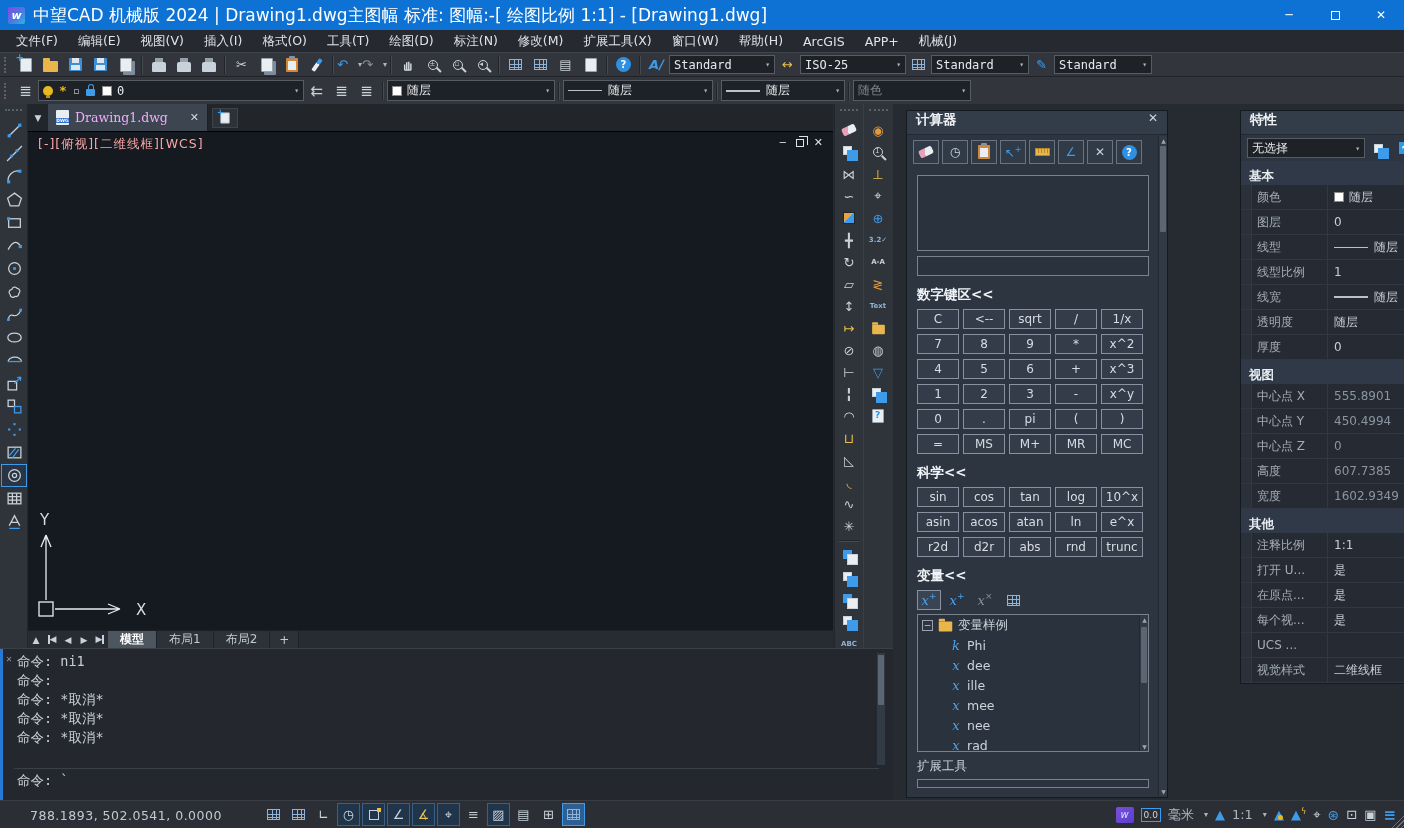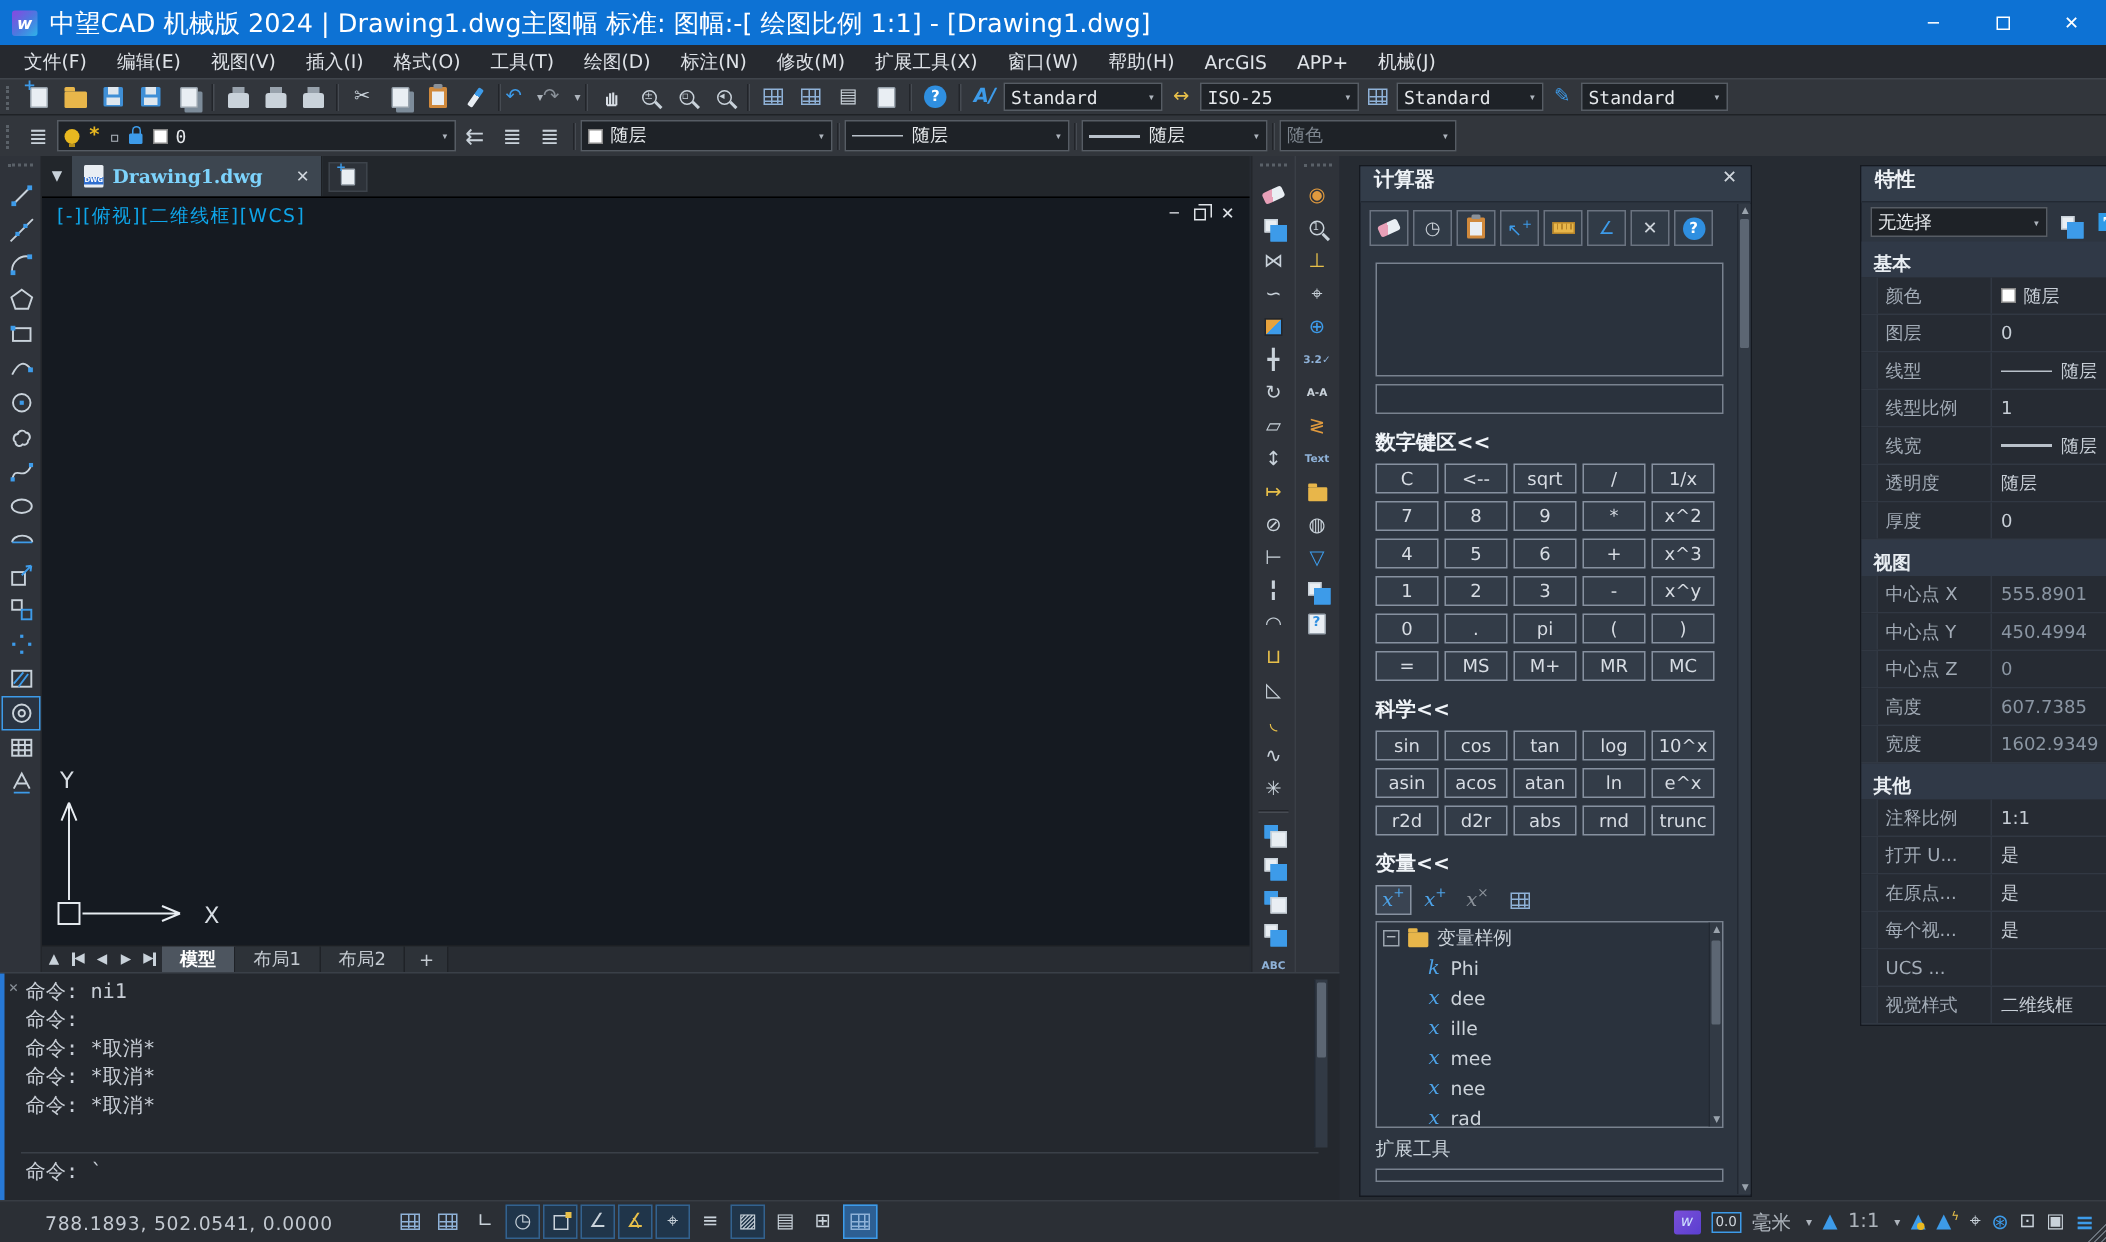--- a/index.html
+++ b/index.html
@@ -78,27 +78,27 @@
   .ltb svg{width:17px;height:17px;stroke:#c9d2da;fill:none;stroke-width:1.2}
   .ltb svg .h{fill:#3d9be9;stroke:none}
   .ltb svg .b{stroke:#3d9be9}
   .ltb.active{border:1px solid #3d9be9;background:#2a3442}
 
   
   #doc-area{position:absolute;left:28px;top:104px;width:805px;height:544px}
   #doc-tabs{height:27px;background:#22262b;display:flex;align-items:flex-end}
   .tab-menu-btn{width:20px;height:27px;display:flex;align-items:center;justify-content:center;color:#c9d2da;font-size:9px}
   .doc-tab{height:27px;background:#3d4650;display:flex;align-items:center;padding:0 8px;gap:6px;border-right:1px solid #1d2024}
-  .doc-tab .lbl{font-weight:bold;font-size:12.5px;color:#7dd3fc;font-family:"DejaVu Serif",serif}
+  .doc-tab .lbl{font-weight:normal;font-size:12.5px;color:#f0abfc;font-family:"DejaVu Serif",serif}
   .doc-tab .x{color:#d0d6dd;font-size:11px;margin-left:16px}
   .i-dwg{width:13px;height:15px;background:#e9eef3;border-radius:1px;position:relative}
   .i-dwg::after{content:"DWG";position:absolute;left:0;bottom:2px;width:13px;font-size:4.5px;font-weight:bold;color:#fff;background:#2f6fd0;text-align:center}
   .newtab-btn{width:26px;height:20px;margin:0 0 3px 4px;display:flex;align-items:center;justify-content:center;background:#2d3239;border:1px solid #3d434b}
   #canvas{position:absolute;left:0;top:27px;right:0;bottom:18px;background:#151a21;border-top:1px solid #000}
-  #vp-label{position:absolute;left:10px;top:4px;font-size:12.5px;color:#0ea5e9;letter-spacing:1px}
+  #vp-label{position:absolute;left:10px;top:4px;font-size:12.5px;color:#fca5a5;letter-spacing:1px}
   #vp-controls{position:absolute;right:10px;top:4px;display:flex;gap:10px;align-items:center;color:#dfe3e8}
   .vpr{width:8px;height:8px;border:1px solid #dfe3e8;position:relative;display:inline-block}
   .vpr::before{content:"";position:absolute;left:2px;top:-4px;width:8px;height:8px;border:1px solid #dfe3e8;border-bottom:none;border-left:none}
   #layout-bar{position:absolute;left:0;bottom:0;right:0;height:18px;background:#282c32;display:flex;align-items:center;border-top:1px solid #1d2024}
   .lnav{width:16px;height:16px;display:flex;align-items:center;justify-content:center;color:#c9d2da;font-size:9px}
   .nf{border-left:2px solid #c9d2da;line-height:9px;height:9px}
   .nl{border-right:2px solid #c9d2da;line-height:9px;height:9px}
   .lt{height:18px;padding:0 12px;font-size:12px;display:flex;align-items:center;background:#2d3238;color:#c3c9d0;border-right:1px solid #1f2227}
   .lt.active{background:#4d555f;color:#fff;font-weight:bold}
 

